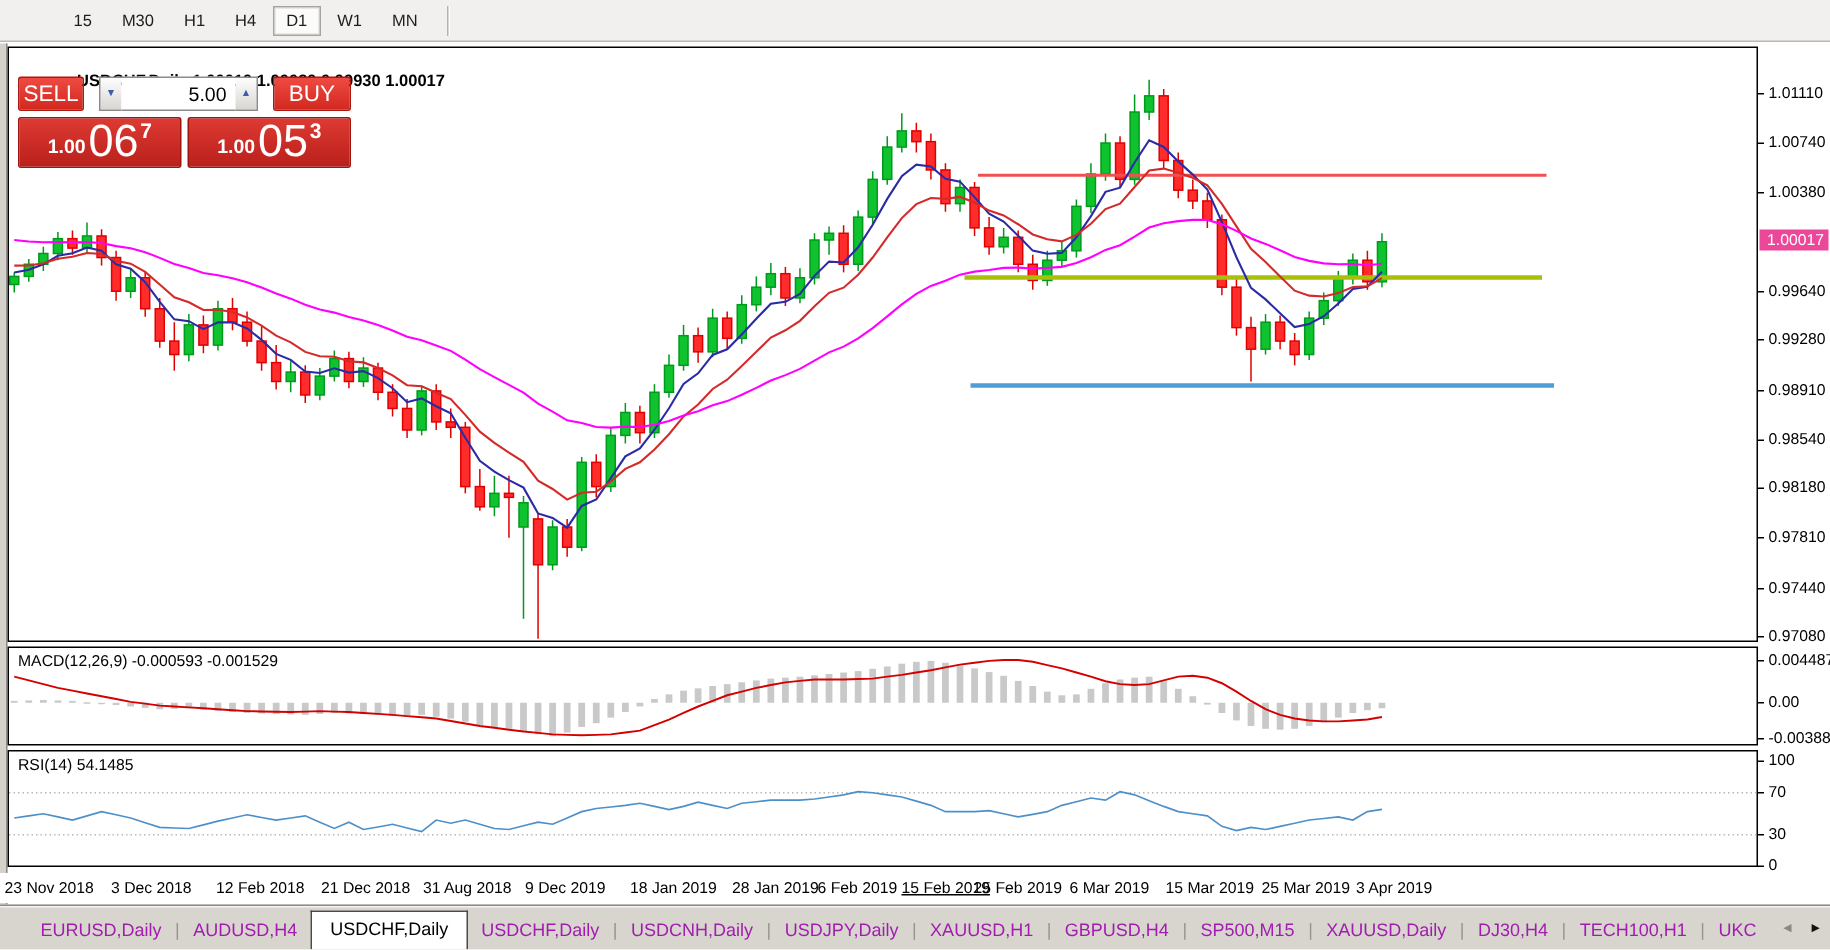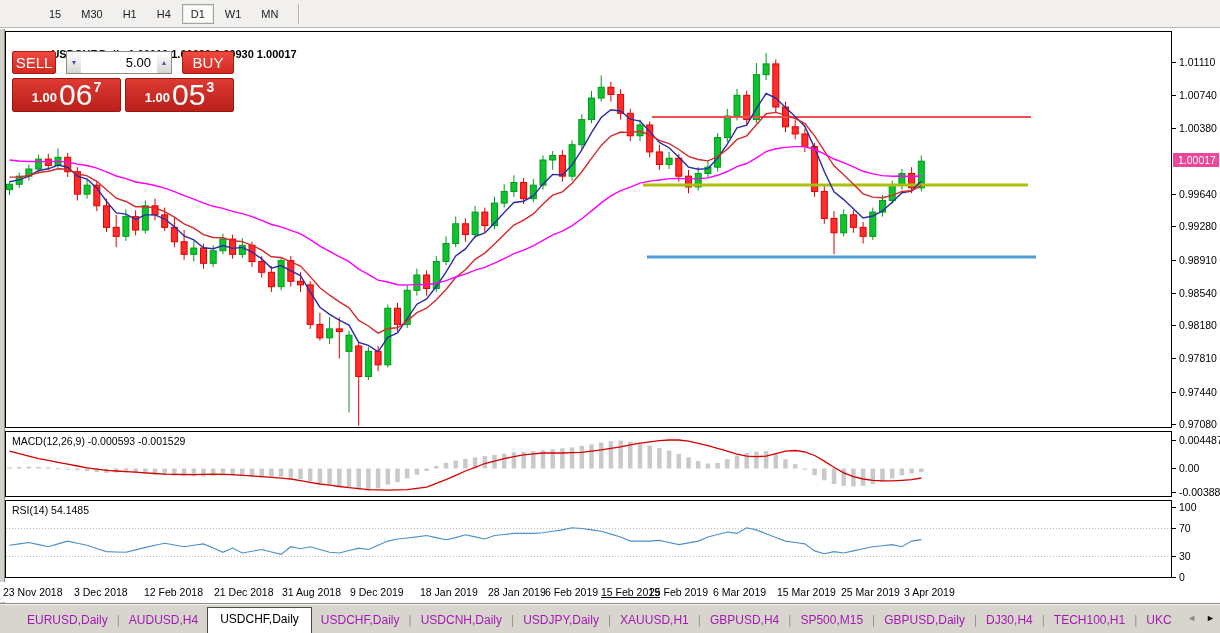--- a/index.html
+++ b/index.html
@@ -497,21 +497,21 @@
         <div class="tab">USDCNH,Daily</div>
         <span class="tab-sep">|</span>
         <div class="tab">USDJPY,Daily</div>
         <span class="tab-sep">|</span>
         <div class="tab">XAUUSD,H1</div>
         <span class="tab-sep">|</span>
         <div class="tab">GBPUSD,H4</div>
         <span class="tab-sep">|</span>
         <div class="tab">SP500,M15</div>
         <span class="tab-sep">|</span>
-        <div class="tab">GBPUSD,Daily</div>
+        <div class="tab">XAUUSD,Daily</div>
         <span class="tab-sep">|</span>
         <div class="tab">DJ30,H4</div>
         <span class="tab-sep">|</span>
         <div class="tab">TECH100,H1</div>
         <span class="tab-sep">|</span>
         <div class="tab">UKC</div>
       </div>
     <div class="tab-scroll">
       <span class="tab-arrow left">◄</span>
       <span class="tab-arrow right">►</span>

